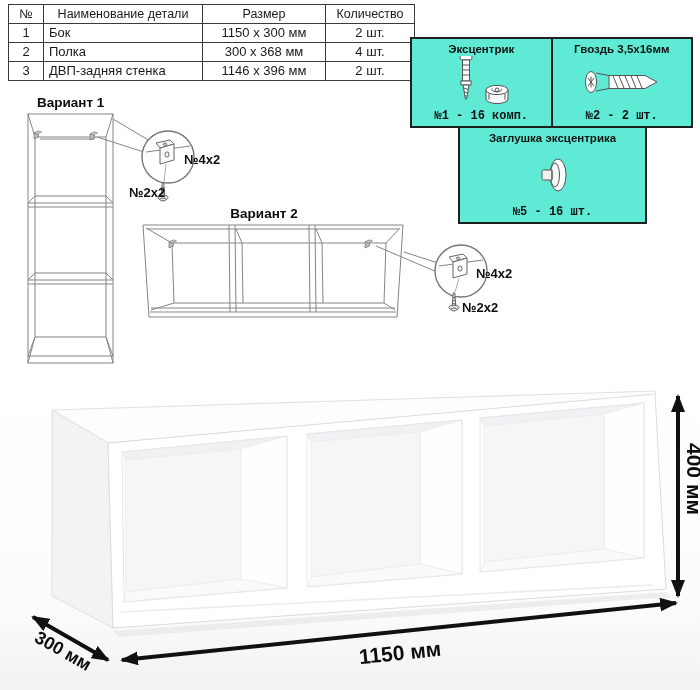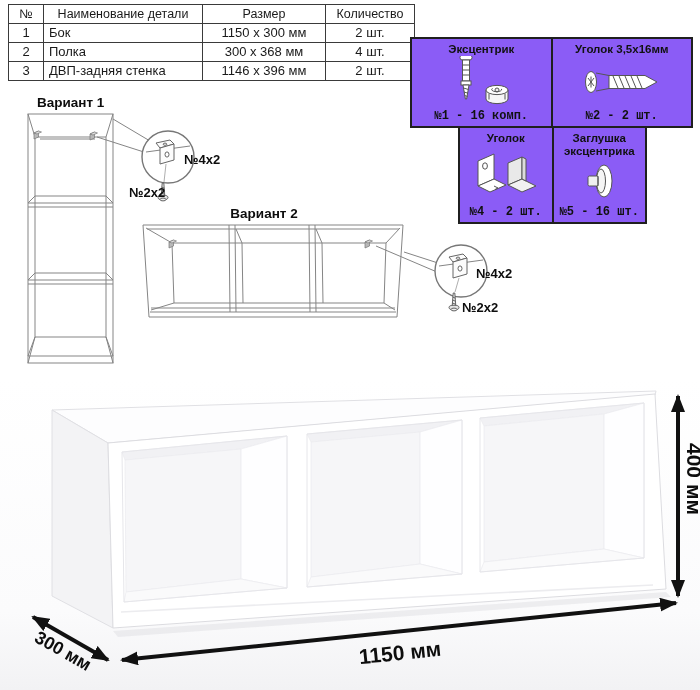--- a/index.html
+++ b/index.html
@@ -15,21 +15,21 @@
   table.parts th, table.parts td{
     border:1.5px solid #3a3a3a;padding:0 5px;height:18px;line-height:18px;
     white-space:nowrap;font-weight:normal;
   }
   table.parts th{text-align:center;font-size:12.5px;}
   td.c-num{width:24px;text-align:center;}
   td.c-name{width:148px;text-align:left;}
   td.c-size{width:112px;text-align:center;}
   td.c-qty{width:78px;text-align:center;}
   
-  .hw{position:absolute;display:flex;border:2px solid #1f1f1f;background:#8b5cf6;box-sizing:border-box;}
+  .hw{position:absolute;display:flex;border:2px solid #1f1f1f;background:#5eead4;box-sizing:border-box;}
   .hw-top{left:410px;top:37px;width:283px;height:91px;}
   .hw-bottom{left:458px;top:126px;width:189px;height:98px;}
   .hw-cell{flex:1;position:relative;display:flex;flex-direction:column;align-items:center;}
   .hw-cell + .hw-cell{border-left:2px solid #1f1f1f;}
   .hw-title{
     font-weight:bold;font-size:11.5px;line-height:12.5px;text-align:center;
     margin-top:4px;color:#111;
   }
   .hw-icon{flex:1;display:flex;align-items:center;justify-content:center;width:100%;overflow:hidden;}
   .hw-count{font-weight:bold;font-size:12px;color:#111;margin-bottom:3px;white-space:nowrap;font-family:Liberation Mono, monospace;}
@@ -101,21 +101,21 @@
           <circle cx="55" cy="36" r="2" fill="#eee"></circle>
           <path d="M50.5,34.3 a5,2.2 0 1 0 9,0.6" fill="none"></path>
           <line x1="47" y1="39.5" x2="47" y2="45.5"></line>
           <line x1="63" y1="39.5" x2="63" y2="45.5"></line>
         </g>
       </svg>
     </div>
     <div class="hw-count">№1 - 16 комп.</div>
   </div>
   <div class="hw-cell">
-    <div class="hw-title">Уголок 3,5х16мм</div>
+    <div class="hw-title">Гвоздь 3,5х16мм</div>
     <div class="hw-icon">
       <svg width="82" height="40" viewBox="0 0 82 40" stroke="#555" fill="#fff" stroke-width="1">
         <g transform="translate(4,20)">
           <ellipse cx="6" cy="0" rx="5.5" ry="10.5"></ellipse>
           <line x1="3" y1="-4" x2="9" y2="4"></line>
           <line x1="9" y1="-4" x2="3" y2="4"></line>
           <line x1="6" y1="-5.5" x2="6" y2="5.5"></line>
           <path d="M11,-9 L24,-6.5 M11,9 L24,6.5" fill="none"></path>
           <path d="M24,-6.5 H60 L72,0 L60,6.5 H24 Z"></path>
           <line x1="28" y1="-6" x2="33" y2="6"></line>
@@ -125,39 +125,20 @@
           <line x1="52" y1="-6" x2="57" y2="6"></line>
         </g>
       </svg>
     </div>
     <div class="hw-count">№2 - 2 шт.</div>
   </div>
 </div>
 
 <div class="hw hw-bottom">
   <div class="hw-cell">
-    <div class="hw-title">Уголок</div>
-    <div class="hw-icon">
-      <svg width="72" height="52" viewBox="0 0 72 52" stroke="#555" fill="#fff" stroke-width="1">
-        <g>
-          <polygon points="8,12 24,5 24,30 8,37"></polygon>
-          <ellipse cx="15" cy="17" rx="2.4" ry="3.2"></ellipse>
-          <polygon points="8,37 24,30 36,36 20,43"></polygon>
-          <path d="M24,37 l4,2 l-3,1.5" fill="none"></path>
-        </g>
-        <g>
-          <polygon points="38,14 52,8 52,30 38,36" fill="#e9e9e9"></polygon>
-          <polygon points="38,36 52,30 66,37 52,43" fill="#f2f2f2"></polygon>
-          <polygon points="52,8 56,10 56,32 52,30" fill="#dcdcdc"></polygon>
-        </g>
-      </svg>
-    </div>
-    <div class="hw-count">№4 - 2 шт.</div>
-  </div>
-  <div class="hw-cell">
     <div class="hw-title">Заглушка эксцентрика</div>
     <div class="hw-icon">
       <svg width="60" height="48" viewBox="0 0 60 48" stroke="#555" fill="#fff" stroke-width="1">
         <g transform="translate(32,24)">
           <ellipse cx="3" cy="0" rx="8" ry="16"></ellipse>
           <ellipse cx="0" cy="0" rx="4.5" ry="12" fill="#f5f5f5"></ellipse>
           <rect x="-13" y="-5" width="10" height="10" rx="1.5" fill="#f0f0f0"></rect>
           <line x1="-3" y1="-5" x2="-3" y2="5"></line>
         </g>
       </svg>

